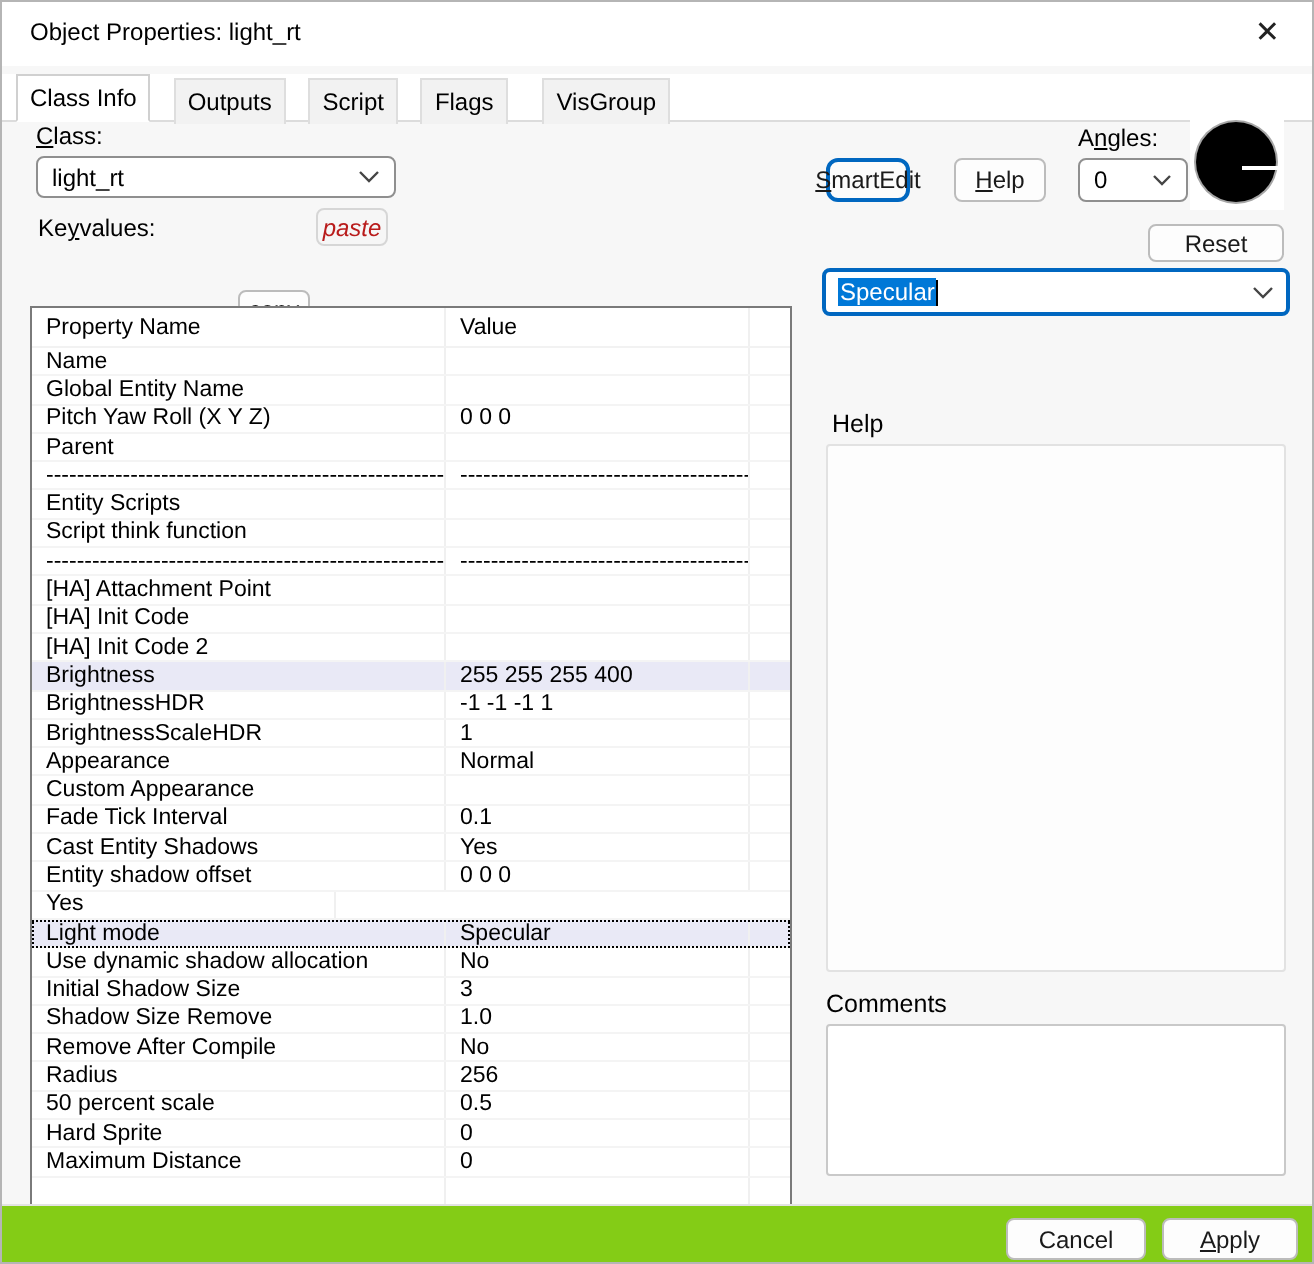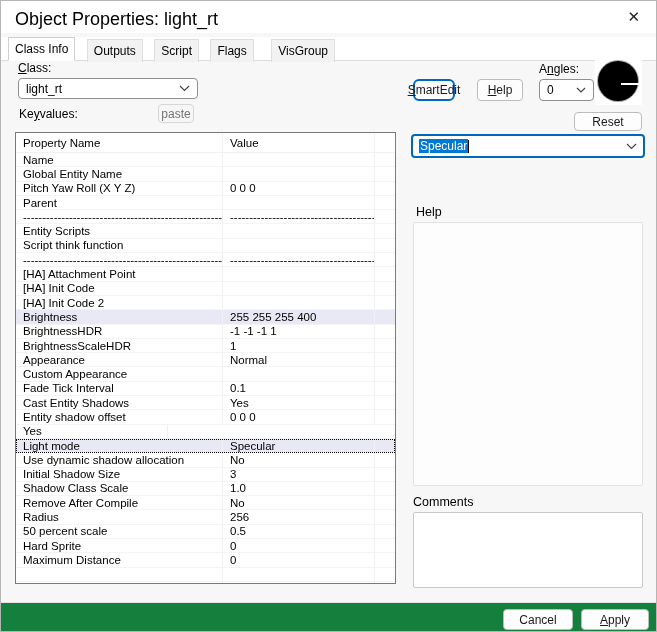--- a/index.html
+++ b/index.html
@@ -2,46 +2,46 @@
 <html><head>
 <meta charset="utf-8">
 <style>
   * { box-sizing: border-box; margin: 0; padding: 0; }
   html,body { width:657px; height:632px; }
   body { font-family:"Liberation Sans", sans-serif; color:#000; }
   .dialog { position:relative; width:657px; height:632px; background:#f7f7f7; border:1px solid #b5b5b5; overflow:hidden; }
 
   
   .titlebar { position:absolute; left:0; top:0; width:100%; height:32px; background:#ffffff; }
-  .title-text { position:absolute; left:14px; top:8px; font-size:18px; color:#000; }
+  .title-text { position:absolute; left:14px; top:8px; font-size:12px; color:#000; }
   .close-x { position:absolute; right:12px; top:6px; font-size:15px; color:#222; cursor:default; line-height:20px; padding:0 4px; }
 
   
   .tabstrip { position:absolute; left:0; top:36px; width:100%; height:24px; border-bottom:1px solid #dcdcdc; background:#ffffff; }
   .tab { position:relative; display:inline-block; height:23px; line-height:22px; padding:0 6px; font-size:12px;
          background:#f2f2f2; border:1px solid #dedede; border-bottom:none; margin-right:7px; top:1px; vertical-align:bottom; }
   .tab.active { background:#ffffff; border:1px solid #d0d0d0; border-bottom:1px solid #ffffff; height:24px; top:0; z-index:2; }
   .tab.gap { margin-left:6px; }
 
   
   .lbl { position:absolute; font-size:12px; color:#000; white-space:nowrap; }
   .u { text-decoration: underline; }
   .btn { position:absolute; background:#fdfdfd; border:1px solid #bcbcbc; border-radius:4px;
          display:flex; align-items:center; justify-content:center; font-size:12px; color:#1a1a1a; }
-  .btn.disabled { color:#737373; background:#f6f6f6; border-color:#d6d6d6; }
+  .btn.disabled { color:#b91c1c; background:#f6f6f6; border-color:#d6d6d6;font-style:italic; }
   .btn.accent-focus { border:2px solid #0067c0; border-radius:6px; background:#fbfbfb; }
   .combo { position:absolute; background:#fff; border:1px solid #8f8f8f; border-radius:4px;
            display:flex; align-items:center; justify-content:space-between; padding:0 7px; font-size:12px; }
   .combo.focused { border:2px solid #0067c0; border-radius:4px; padding:0 6px; }
   .sel-text { background:#0078d7; color:#fff; padding:0 1px; }
   .caret { display:inline-block; width:1px; height:13px; background:#000; vertical-align:middle; }
   .chev { flex:0 0 auto; }
 
   
-  .ptable { position:absolute; left:14px; top:131px; width:381px; height:452px; background:#fff;
+  .ptable { position:absolute; left:14px; top:152px; width:381px; height:452px; background:#fff;
             border:1px solid #7a7a7a; overflow:hidden; font-size:11.5px; }
   .thead { display:flex; height:20px; align-items:center; border-bottom:1px solid #f2f2f2; }
   .trow { display:flex; height:14.3px; align-items:center; border-bottom:1px solid #f4f4f4; }
   .cell { height:100%; overflow:hidden; white-space:nowrap; display:flex; align-items:center; }
   .cell.name  { width:207px; padding-left:7px; border-right:1px solid #f0f0f0; }
   .cell.value { width:152px; padding-left:7px; border-right:1px solid #f0f0f0; }
   .cell.extra { flex:1; }
   .trow.hl { background:#e9e9f6; }
   .trow.sel { outline:1px dotted #000; outline-offset:-1px; }
   .trow.sep .cell { letter-spacing:0; }
@@ -50,21 +50,21 @@
   .panelbox { position:absolute; background:#fdfdfd; border:1px solid #e2e2e2; border-radius:2px; }
   .commentsbox { position:absolute; background:#ffffff; border:1px solid #c9c9c9; border-radius:2px; }
 
   
   .dial-box { position:absolute; left:594px; top:57px; width:47px; height:47px; background:#fff; }
   .dial-circle { position:absolute; left:3px; top:3px; width:40px; height:40px; background:#000;
                  border-radius:50%; box-shadow:0 0 0 1px #a6a6a6; }
   .dial-line { position:absolute; left:23px; top:22px; width:18px; height:2px; background:#fff; }
 
   
-  .footer { position:absolute; left:0; top:601px; width:100%; height:31px; background:#15803d; border-top:1px solid #e3e3e3; }
+  .footer { position:absolute; left:0; top:601px; width:100%; height:31px; background:#84cc16; border-top:1px solid #e3e3e3; }
 </style>
 </head>
 <body>
 
 <div class="dialog">
 
   <div class="titlebar">
     <div class="title-text">Object Properties: light_rt</div>
     <div class="close-x">✕</div>
   </div>
@@ -238,21 +238,21 @@
           <div class="cell name">Use dynamic shadow allocation</div>
           <div class="cell value">No</div>
           <div class="cell extra"></div>
         </div>
         <div class="trow">
           <div class="cell name">Initial Shadow Size</div>
           <div class="cell value">3</div>
           <div class="cell extra"></div>
         </div>
         <div class="trow">
-          <div class="cell name">Shadow Class Scale</div>
+          <div class="cell name">Shadow Size Remove</div>
           <div class="cell value">1.0</div>
           <div class="cell extra"></div>
         </div>
         <div class="trow">
           <div class="cell name">Remove After Compile</div>
           <div class="cell value">No</div>
           <div class="cell extra"></div>
         </div>
         <div class="trow">
           <div class="cell name">Radius</div>

